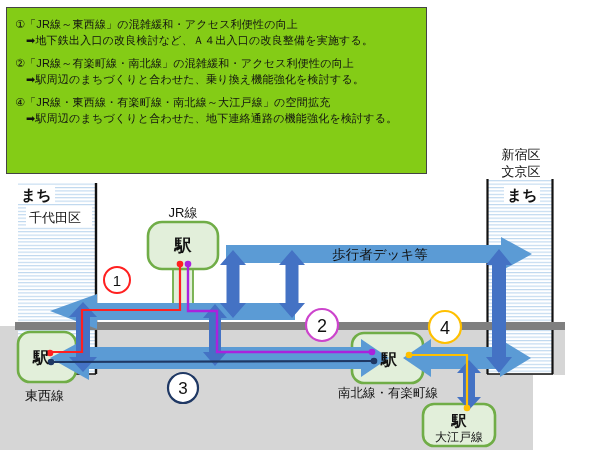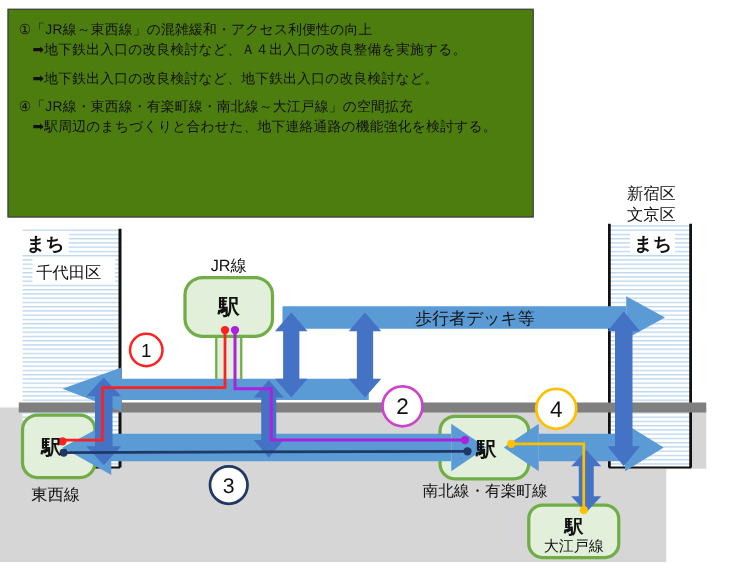--- a/index.html
+++ b/index.html
@@ -1,20 +1,20 @@
 <!DOCTYPE html>
 <html><head>
 <meta charset="utf-8">
 <style>
   html,body{margin:0;padding:0;background:#fff;}
   body{font-family:"Liberation Sans","DejaVu Sans",sans-serif;}
   .stage{position:relative;width:600px;height:450px;background:#fff;overflow:hidden;}
   .note-box{
     position:absolute;left:6px;top:7px;width:403px;height:150px;
-    border:1px solid #444;background:#4d7c0f;padding:9px 8px 6px 8px;
+    border:1px solid #444;background:#84cc16;padding:9px 8px 6px 8px;
     font-size:11px;line-height:1.45;color:#111;letter-spacing:0.2px;
   }
   .note-item{margin-bottom:7px;}
   .note-item:last-child{margin-bottom:16px;}
   .note-title{white-space:nowrap;}
   .note-action{white-space:nowrap;padding-left:11px;}
   .diagram{position:absolute;left:0;top:0;width:600px;height:450px;}
   .diagram text{font-family:"Liberation Sans","DejaVu Sans",sans-serif;fill:#111;}
   .station-label{font-weight:bold;}
 </style>
@@ -140,21 +140,22 @@
       <text x="507" y="200" font-size="15" font-weight="bold">まち</text>
     </g>
   </svg>
 
   <div class="note-box">
     <div class="note-item">
       <div class="note-title">①「JR線～東西線」の混雑緩和・アクセス利便性の向上</div>
       <div class="note-action">➡地下鉄出入口の改良検討など、Ａ４出入口の改良整備を実施する。</div>
     </div>
     <div class="note-item">
-      <div class="note-action">➡地下鉄出入口の改良検討など、地下鉄出入口の改良検討など。</div>
+      <div class="note-title">②「JR線～有楽町線・南北線」の混雑緩和・アクセス利便性の向上</div>
+      <div class="note-action">➡駅周辺のまちづくりと合わせた、乗り換え機能強化を検討する。</div>
     </div>
     <div class="note-item">
     </div>
     <div class="note-item">
       <div class="note-title">④「JR線・東西線・有楽町線・南北線～大江戸線」の空間拡充</div>
       <div class="note-action">➡駅周辺のまちづくりと合わせた、地下連絡通路の機能強化を検討する。</div>
     </div>
   </div>
 
 </div>

